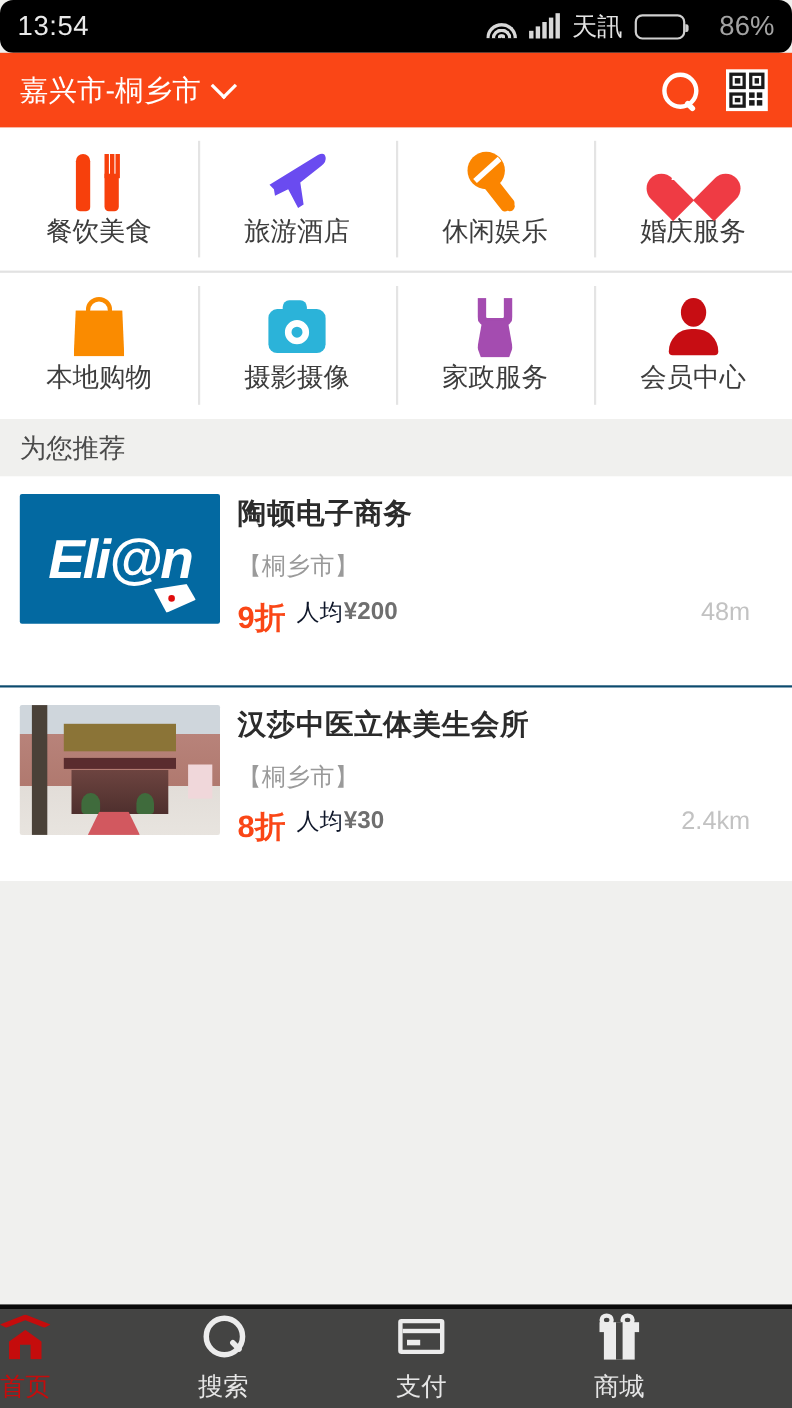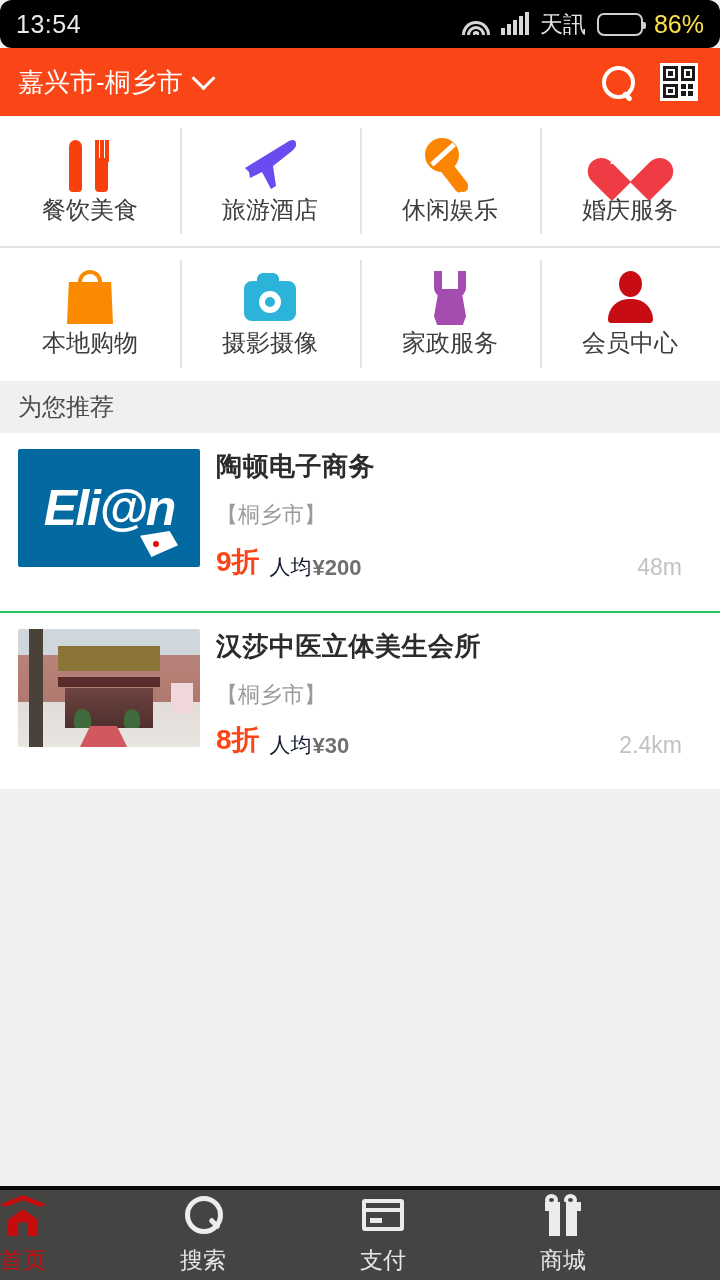--- a/index.html
+++ b/index.html
@@ -13,21 +13,21 @@
 
   
   .statusbar {
     height:48px; background:#000; color:#e8e8e8;
     display:flex; align-items:center; justify-content:space-between;
     padding:0 16px; flex:0 0 48px;border-radius:12px;
   }
   .status-time { font-size:25px; letter-spacing:0.5px; color:#e9e9e9; }
   .status-right { display:flex; align-items:center; gap:11px; }
   .carrier { font-size:23px; color:#e4e4e4; }
-  .batt-pct { font-size:25px; color:#fde047; }
+  .batt-pct { font-size:25px; color:#a3a3a3;margin-left:20px; }
   .wifi-ico { width:28px; height:22px; position:relative; }
   .wifi-ico i {
     position:absolute; left:50%; bottom:0; transform:translateX(-50%);
     border:3px solid #d8d8d8; border-bottom:none;
     border-top-left-radius:50px; border-top-right-radius:50px;
   }
   .wifi-ico i.a { width:28px; height:14px; }
   .wifi-ico i.b { width:18px; height:9px; }
   .wifi-ico i.c { width:7px;  height:4px; border-width:3px; }
   .sig { display:flex; align-items:flex-end; gap:2px; height:22px; }
@@ -140,28 +140,28 @@
     background:#c70d13; border-radius:24px 24px 4px 4px; }
 
   
   .sec-title { flex:0 0 52px; background:#f0f0ee; display:flex; align-items:center;
     padding-left:18px; font-size:24px; color:#4a4a4a; }
 
   
   .list { background:#fff; flex:0 0 auto; }
   .item { display:flex; padding:16px 18px 14px 18px; position:relative; cursor:pointer;
           height:178px; }
-  .item + .item { border-top:2px solid #22c55e; }
+  .item + .item { border-top:2px solid #0c4a6e;margin-top:12px; }
   .thumb { width:182px; height:118px; flex:0 0 182px; border-radius:2px; overflow:hidden;
            position:relative; }
   .item-body { flex:1; padding-left:16px; position:relative; }
   .item-title { font-size:26px; font-weight:bold; color:#2b2b2b; letter-spacing:0.5px; }
   .item-sub { font-size:22px; color:#9a9a9a; margin-top:16px; }
   .item-foot { position:absolute; left:16px; right:0; bottom:16px;
-               display:flex; align-items:flex-end; }
+               display:flex; align-items:flex-start; }
   .discount { font-size:28px; font-weight:bold; color:#fa4616; }
   .avg-lbl { font-size:21px; color:#0f172a; margin-left:10px; }
   .avg-val { font-size:22px; font-weight:bold; color:#6f6f6f; margin-left:1px; }
   .dist { margin-left:auto; font-size:23px; color:#c2c2c2; padding-right:20px; }
 
   
   .logo-thumb { background:#0369a1; display:flex; align-items:center; justify-content:center; }
   .logo-txt { color:#fff; font-size:50px; font-weight:bold; font-style:italic;
               letter-spacing:-2px; transform:skewX(-6px); }
   .logo-cursor { position:absolute; right:22px; bottom:10px; width:38px; height:26px;

